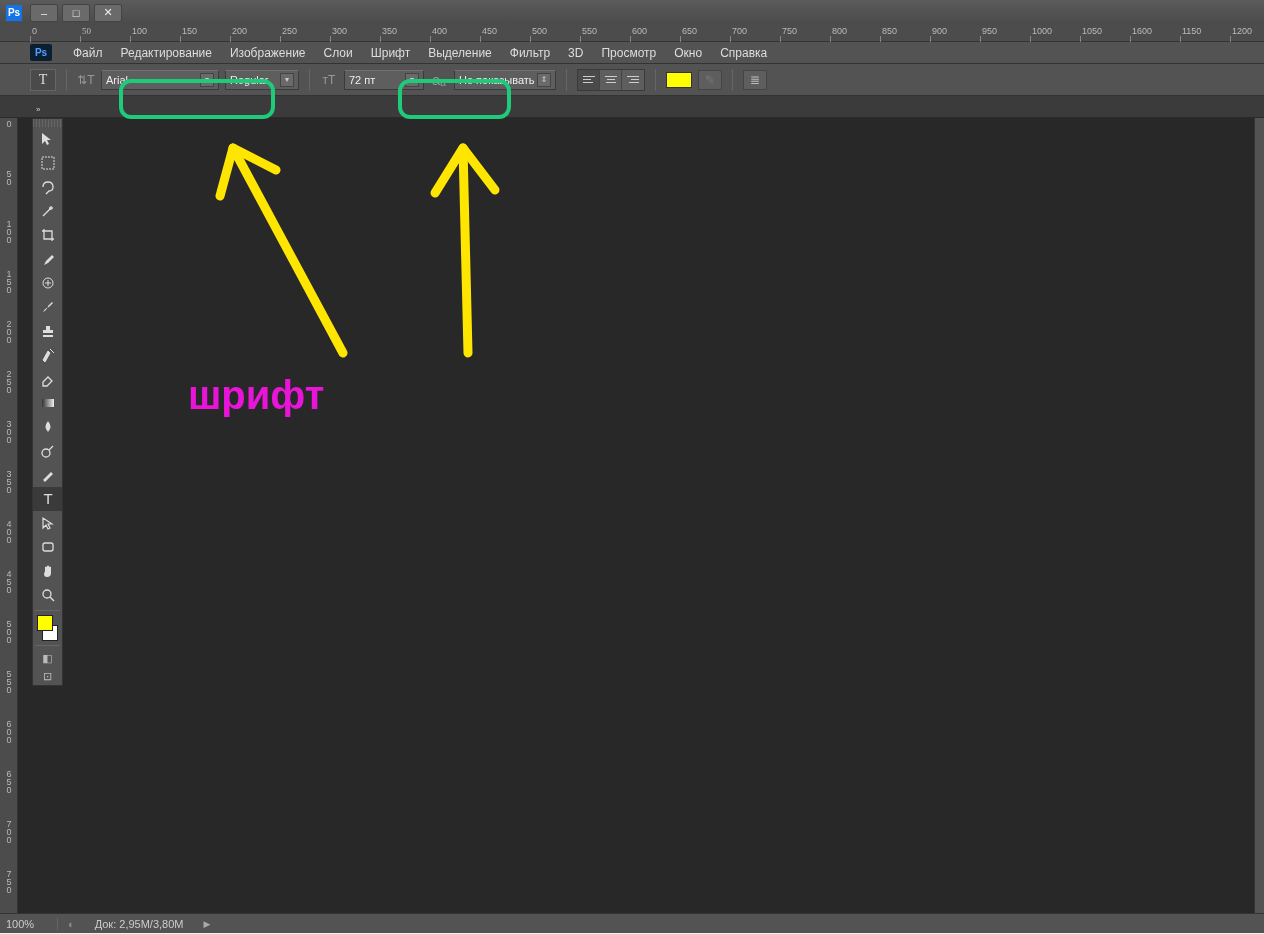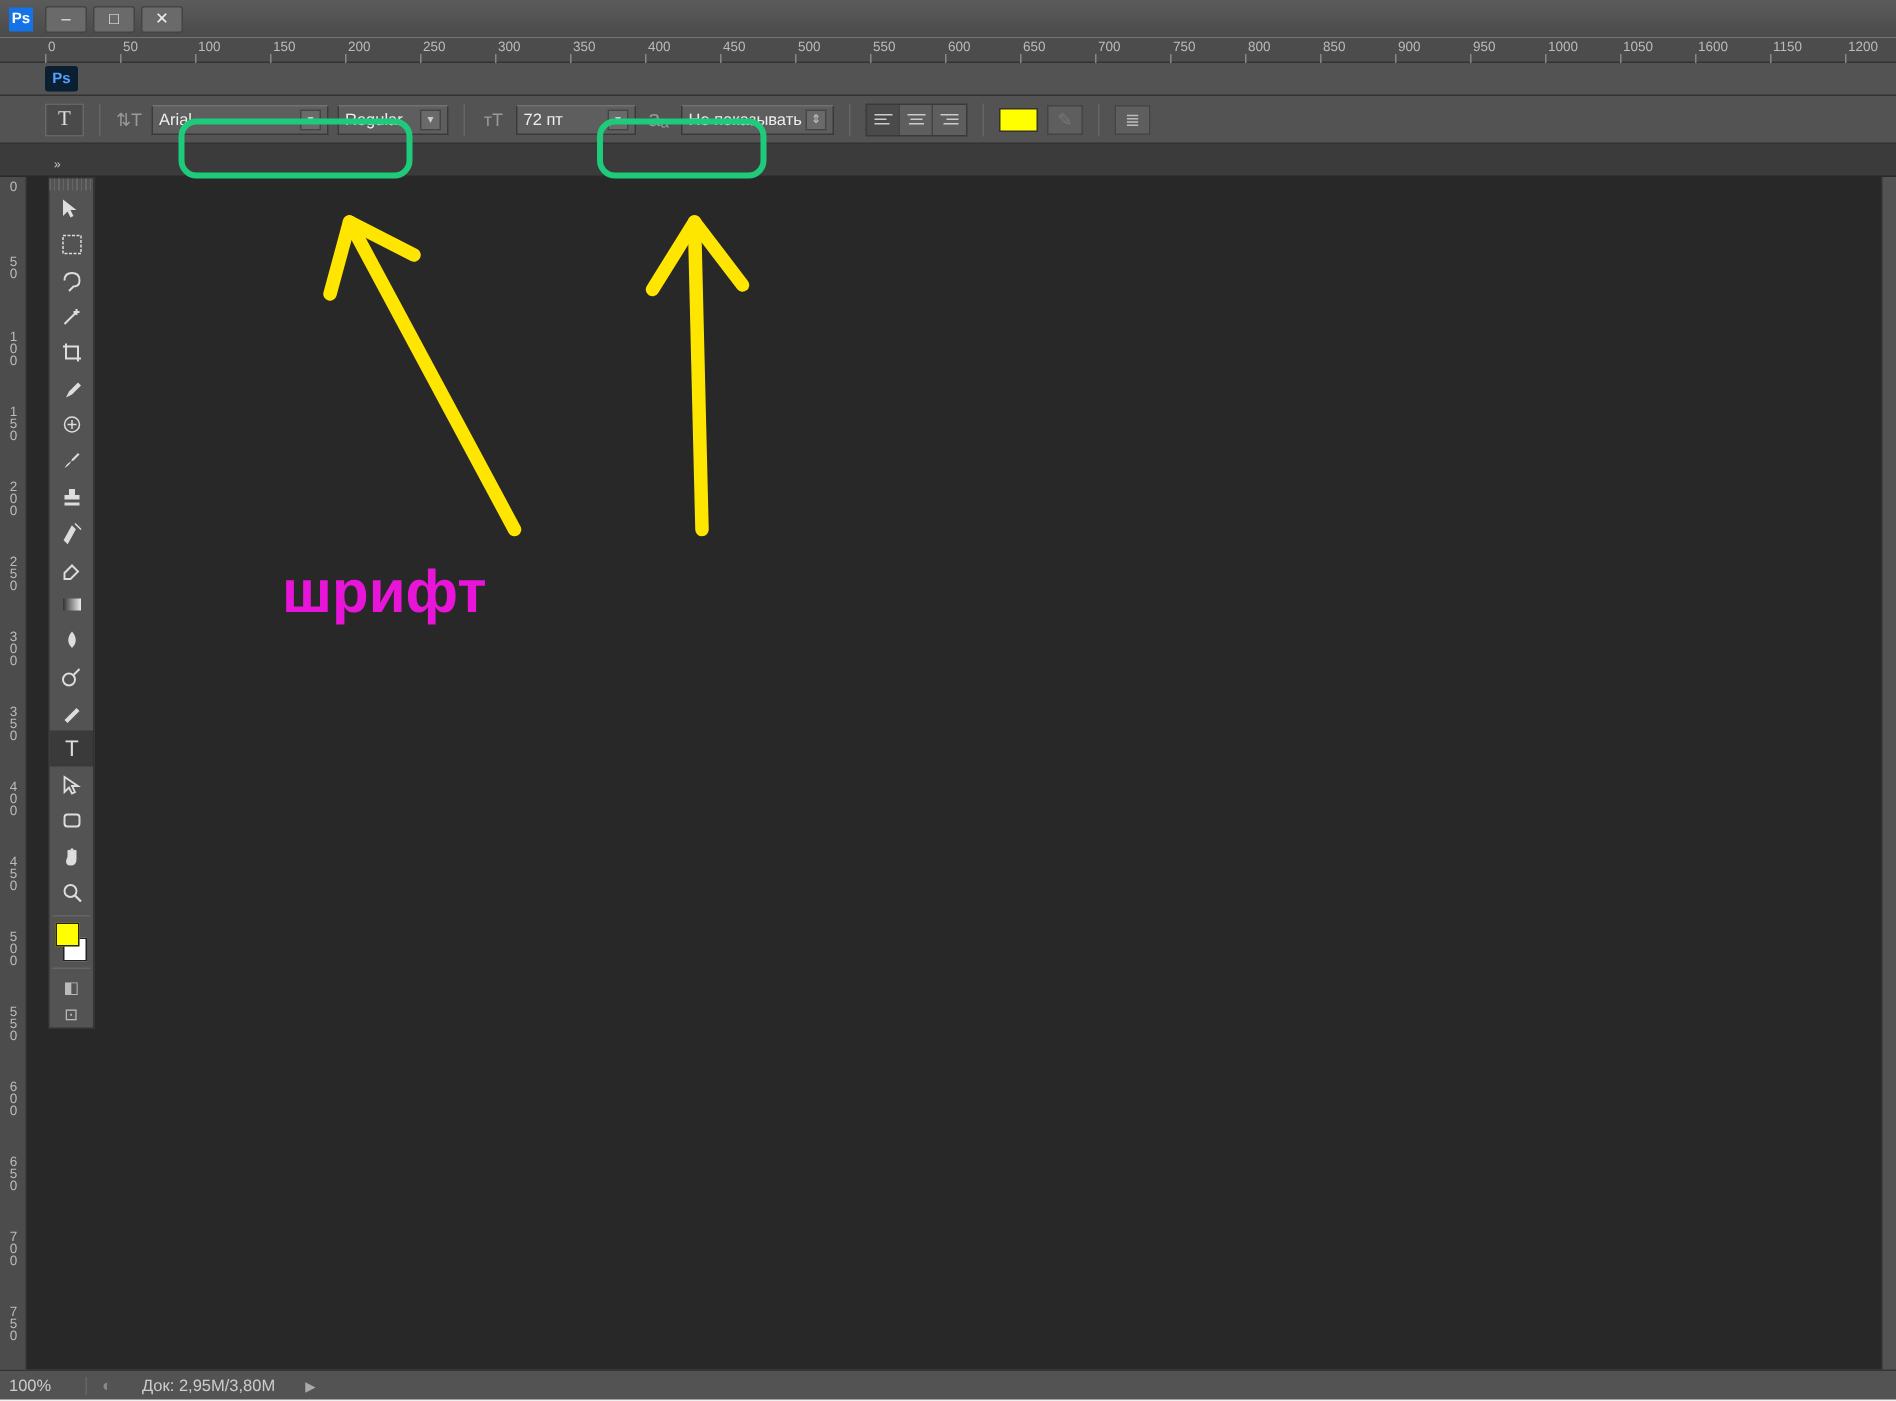--- a/index.html
+++ b/index.html
@@ -92,21 +92,21 @@
     <div class="winbtn">–</div>
     <div class="winbtn">□</div>
     <div class="winbtn">✕</div>
   </div>
 </div>
 
 <div class="ruler-top">
   <div class="ticks" id="ruler-top-ticks">
       <div class="tick-label" style="left: 2px;">0</div>
       <div class="tick-line" style="left: 0px;"></div>
-      <div class="tick-label" style="left: 52px;">50</div>
+      <div class="tick-label" style="left: 52px; font-family: Liberation Serif, serif;">50</div>
       <div class="tick-line" style="left: 50px;"></div>
       <div class="tick-label" style="left: 102px;">100</div>
       <div class="tick-line" style="left: 100px;"></div>
       <div class="tick-label" style="left: 152px;">150</div>
       <div class="tick-line" style="left: 150px;"></div>
       <div class="tick-label" style="left: 202px;">200</div>
       <div class="tick-line" style="left: 200px;"></div>
       <div class="tick-label" style="left: 252px;">250</div>
       <div class="tick-line" style="left: 250px;"></div>
       <div class="tick-label" style="left: 302px;">300</div>
@@ -145,20 +145,33 @@
       <div class="tick-line" style="left: 1100px;"></div>
       <div class="tick-label" style="left: 1152px;">1150</div>
       <div class="tick-line" style="left: 1150px;"></div>
       <div class="tick-label" style="left: 1202px;">1200</div>
       <div class="tick-line" style="left: 1200px;"></div>
     </div>
 </div>
 
 <div class="menubar">
   <div class="ps-badge">Ps</div>
+  <div id="menu-items" style="display: flex;">
+      <div class="menu-item">Файл</div>
+      <div class="menu-item">Редактирование</div>
+      <div class="menu-item">Изображение</div>
+      <div class="menu-item">Слои</div>
+      <div class="menu-item">Шрифт</div>
+      <div class="menu-item">Выделение</div>
+      <div class="menu-item">Фильтр</div>
+      <div class="menu-item">3D</div>
+      <div class="menu-item">Просмотр</div>
+      <div class="menu-item">Окно</div>
+      <div class="menu-item">Справка</div>
+    </div>
 </div>
 
 <div class="optbar">
   <div class="tool-ind">T</div>
   <div class="sep"></div>
   <div class="mini-icon">⇅T</div>
   <div class="dropdown dd-font">
     <span>Arial</span>
     <span class="dd-arrow">▾</span>
   </div>

